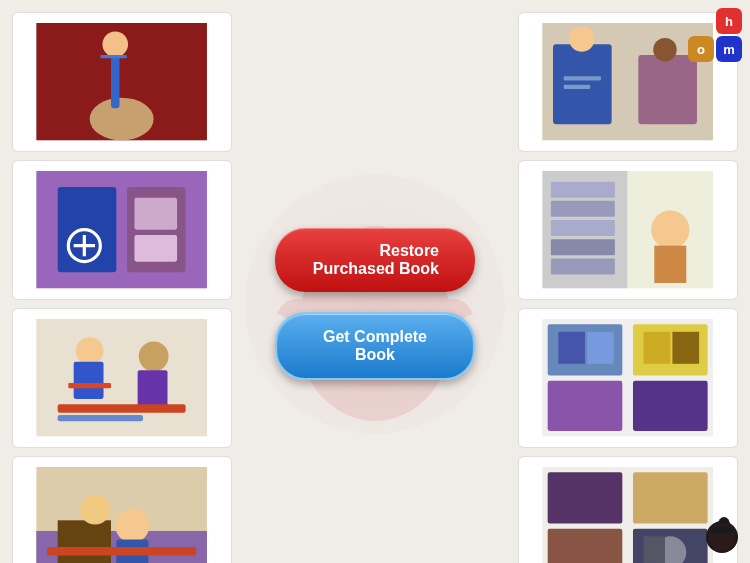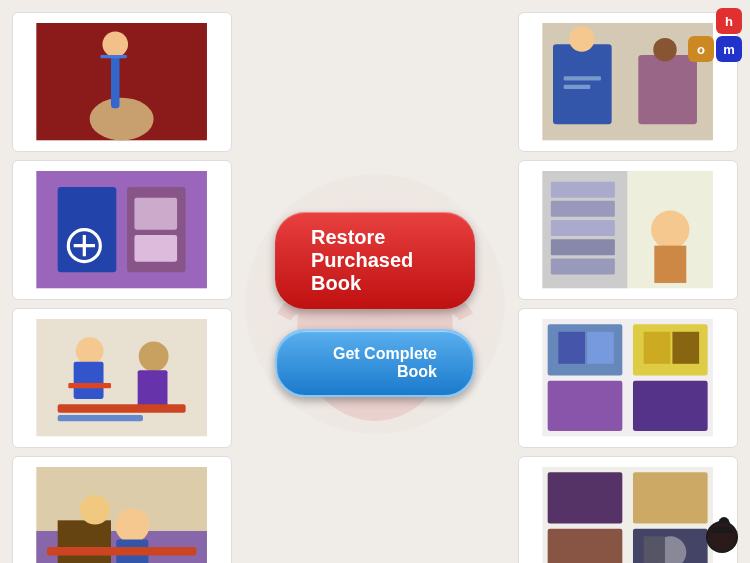--- a/index.html
+++ b/index.html
@@ -68,42 +68,42 @@
     }
 
     .btn-restore {
       position: relative;
       z-index: 1;
       background: linear-gradient(to bottom, #e84040, #c01010);
       color: white;
       border: none;
       border-radius: 30px;
       padding: 14px 36px;
-      font-size: 20px;
+      font-size: 16px;
       font-weight: bold;
       cursor: pointer;
       box-shadow: 0 4px 8px rgba(0,0,0,0.3), inset 0 1px 1px rgba(255,255,255,0.4);
       width: 200px;
-      text-align: left;
+      text-align: right;
     }
 
     .btn-complete {
       position: relative;
       z-index: 1;
       background: linear-gradient(to bottom, #5aafee, #1a7acc);
       color: white;
       border: 2px solid #87c7f5;
       border-radius: 30px;
       padding: 14px 36px;
       font-size: 16px;
       font-weight: bold;
       cursor: pointer;
       box-shadow: 0 4px 8px rgba(0,0,0,0.3), inset 0 1px 1px rgba(255,255,255,0.5);
       width: 200px;
-      text-align: right;
+      text-align: center;
     }
 
     
     .home-icon {
       position: absolute;
       top: 8px;
       right: 8px;
       z-index: 10;
       display: flex;
       gap: 2px;

